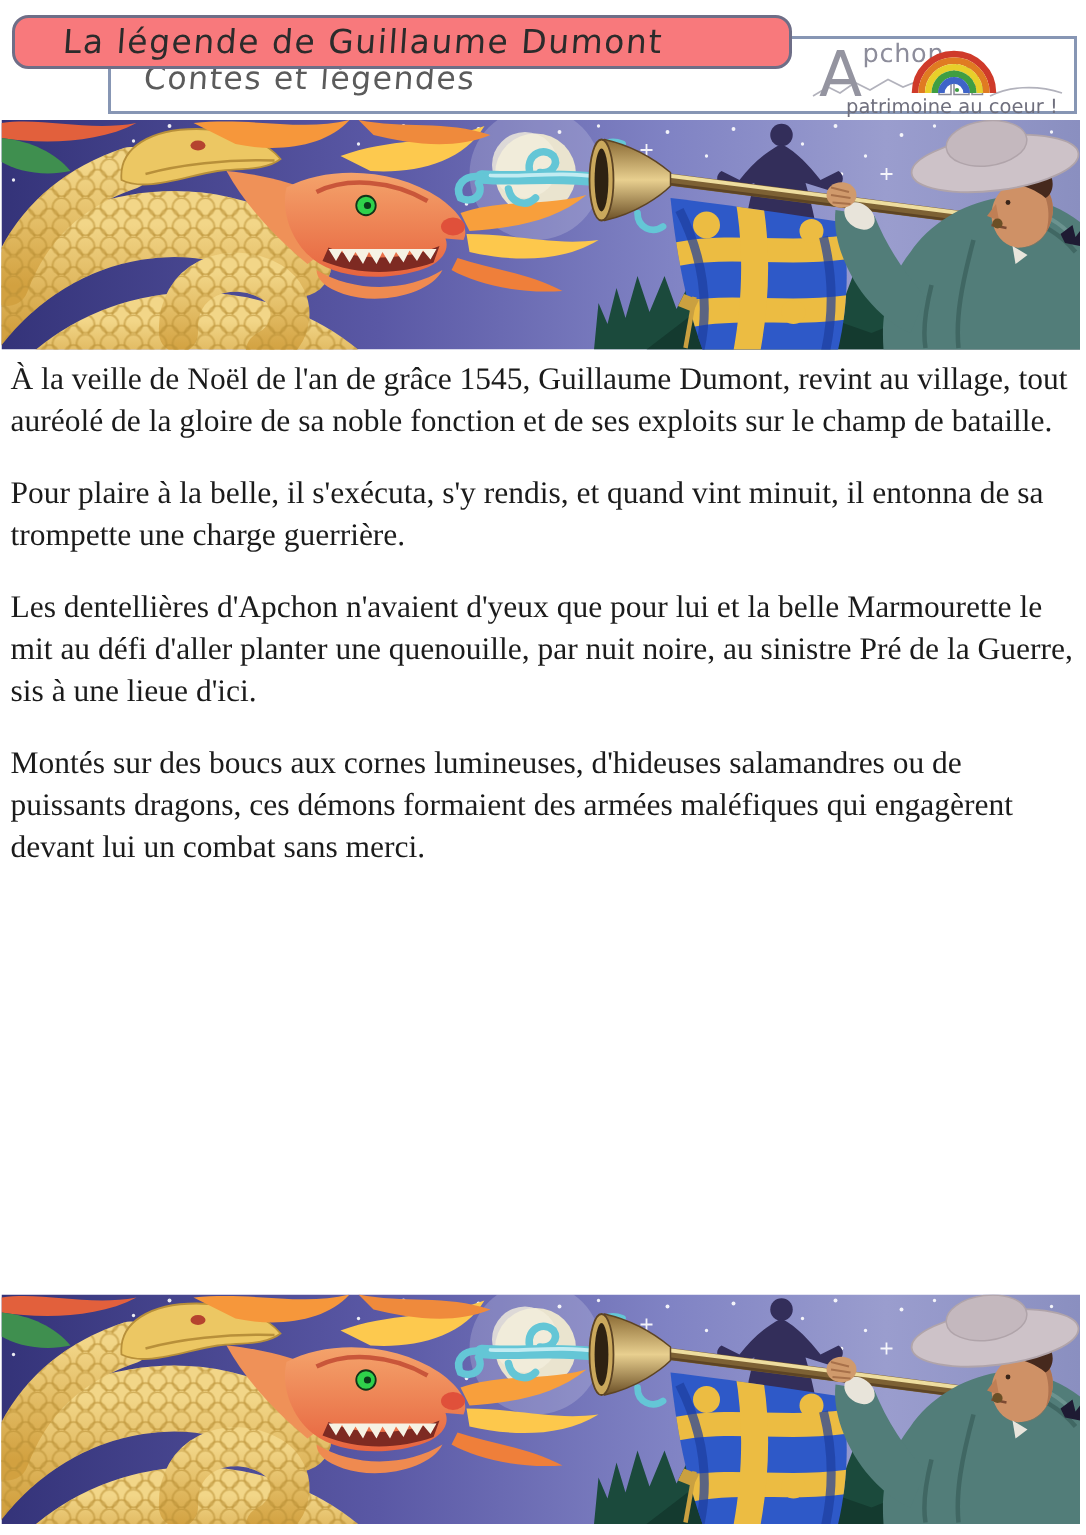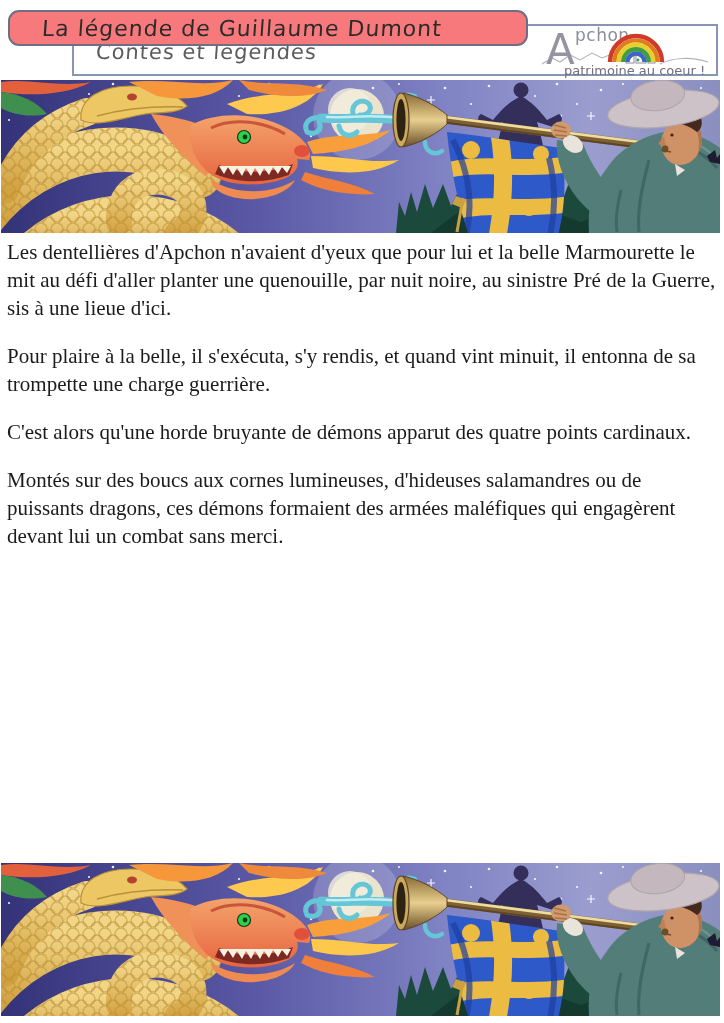--- a/index.html
+++ b/index.html
@@ -253,23 +253,23 @@
 
   <div class="title-banner">
     <span>La légende de Guillaume Dumont</span>
   </div>
 
   <svg class="mural mural-top" viewBox="0 0 719 153" preserveAspectRatio="none">
     <use href="#muralScene"></use>
   </svg>
 
   <div class="article">
+    <p>À la veille de Noël de l'an de grâce 1545, Guillaume Dumont, revint au village, tout auréolé de la gloire de sa noble fonction et de ses exploits sur le champ de bataille.</p>
+    <p>Pour plaire à la belle, il s'exécuta, s'y rendis, et quand vint minuit, il entonna de sa trompette une charge guerrière.</p>
     <p>Les dentellières d'Apchon n'avaient d'yeux que pour lui et la belle Marmourette le mit au défi d'aller planter une quenouille, par nuit noire, au sinistre Pré de la Guerre, sis à une lieue d'ici.</p>
-    <p>Pour plaire à la belle, il s'exécuta, s'y rendis, et quand vint minuit, il entonna de sa trompette une charge guerrière.</p>
-    <p>C'est alors qu'une horde bruyante de démons apparut des quatre points cardinaux.</p>
     <p>Montés sur des boucs aux cornes lumineuses, d'hideuses salamandres ou de puissants dragons, ces démons formaient des armées maléfiques qui engagèrent devant lui un combat sans merci.</p>
   </div>
 
   <svg class="mural mural-bottom" viewBox="0 0 719 153" preserveAspectRatio="none">
     <use href="#muralScene"></use>
   </svg>
 
 </div>
 
 </body></html>

